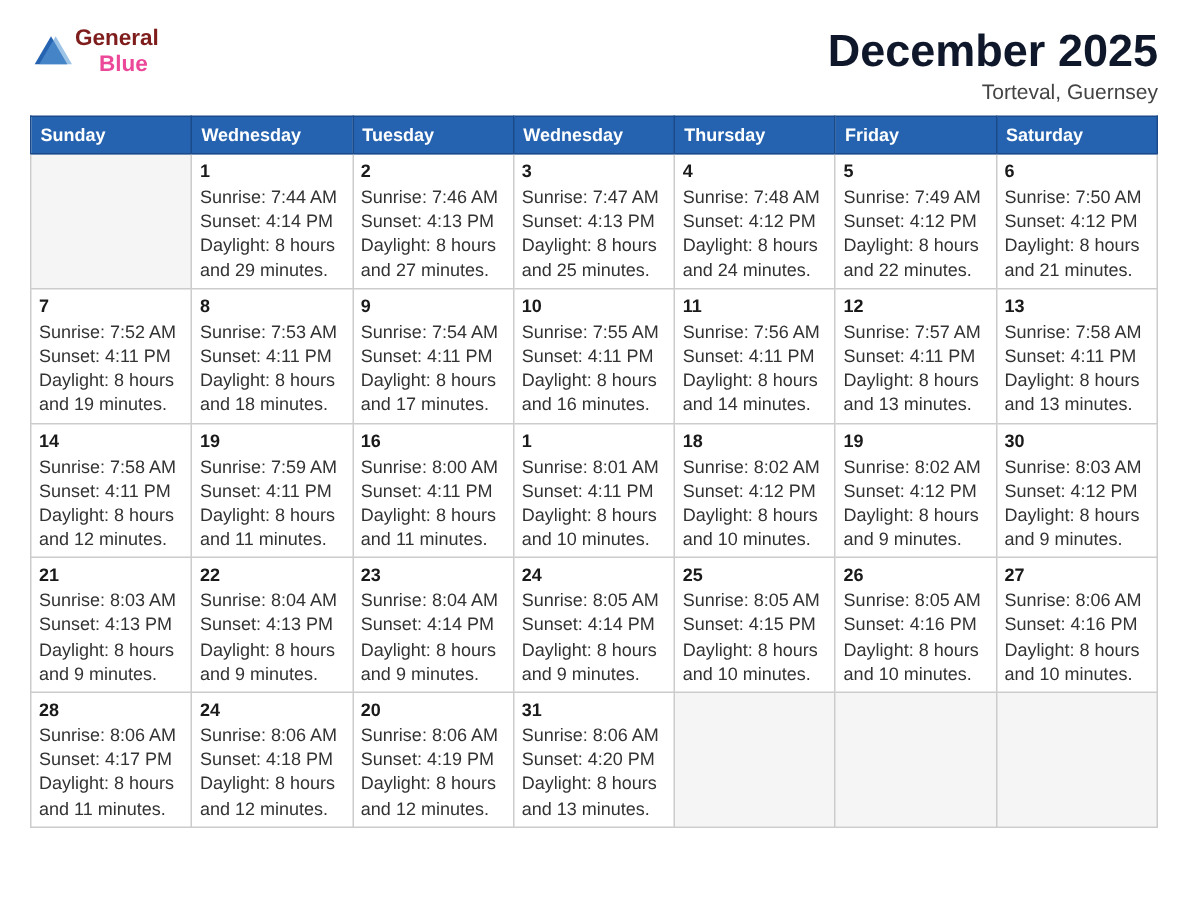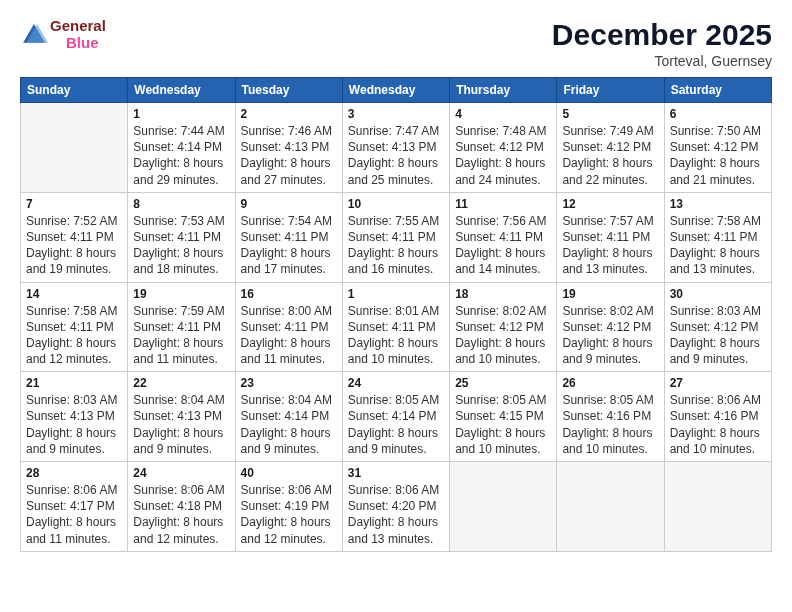--- a/index.html
+++ b/index.html
@@ -238,21 +238,21 @@
         <tr>
           <td>
             <span class="day-number">28</span>
             <div class="day-info">Sunrise: 8:06 AM<br>Sunset: 4:17 PM<br>Daylight: 8 hours<br>and 11 minutes.</div>
           </td>
           <td>
             <span class="day-number">24</span>
             <div class="day-info">Sunrise: 8:06 AM<br>Sunset: 4:18 PM<br>Daylight: 8 hours<br>and 12 minutes.</div>
           </td>
           <td>
-            <span class="day-number">40</span>
+            <span class="day-number">20</span>
             <div class="day-info">Sunrise: 8:06 AM<br>Sunset: 4:19 PM<br>Daylight: 8 hours<br>and 12 minutes.</div>
           </td>
           <td>
             <span class="day-number">31</span>
             <div class="day-info">Sunrise: 8:06 AM<br>Sunset: 4:20 PM<br>Daylight: 8 hours<br>and 13 minutes.</div>
           </td>
           <td class="empty"></td>
           <td class="empty"></td>
           <td class="empty"></td>
         </tr>

